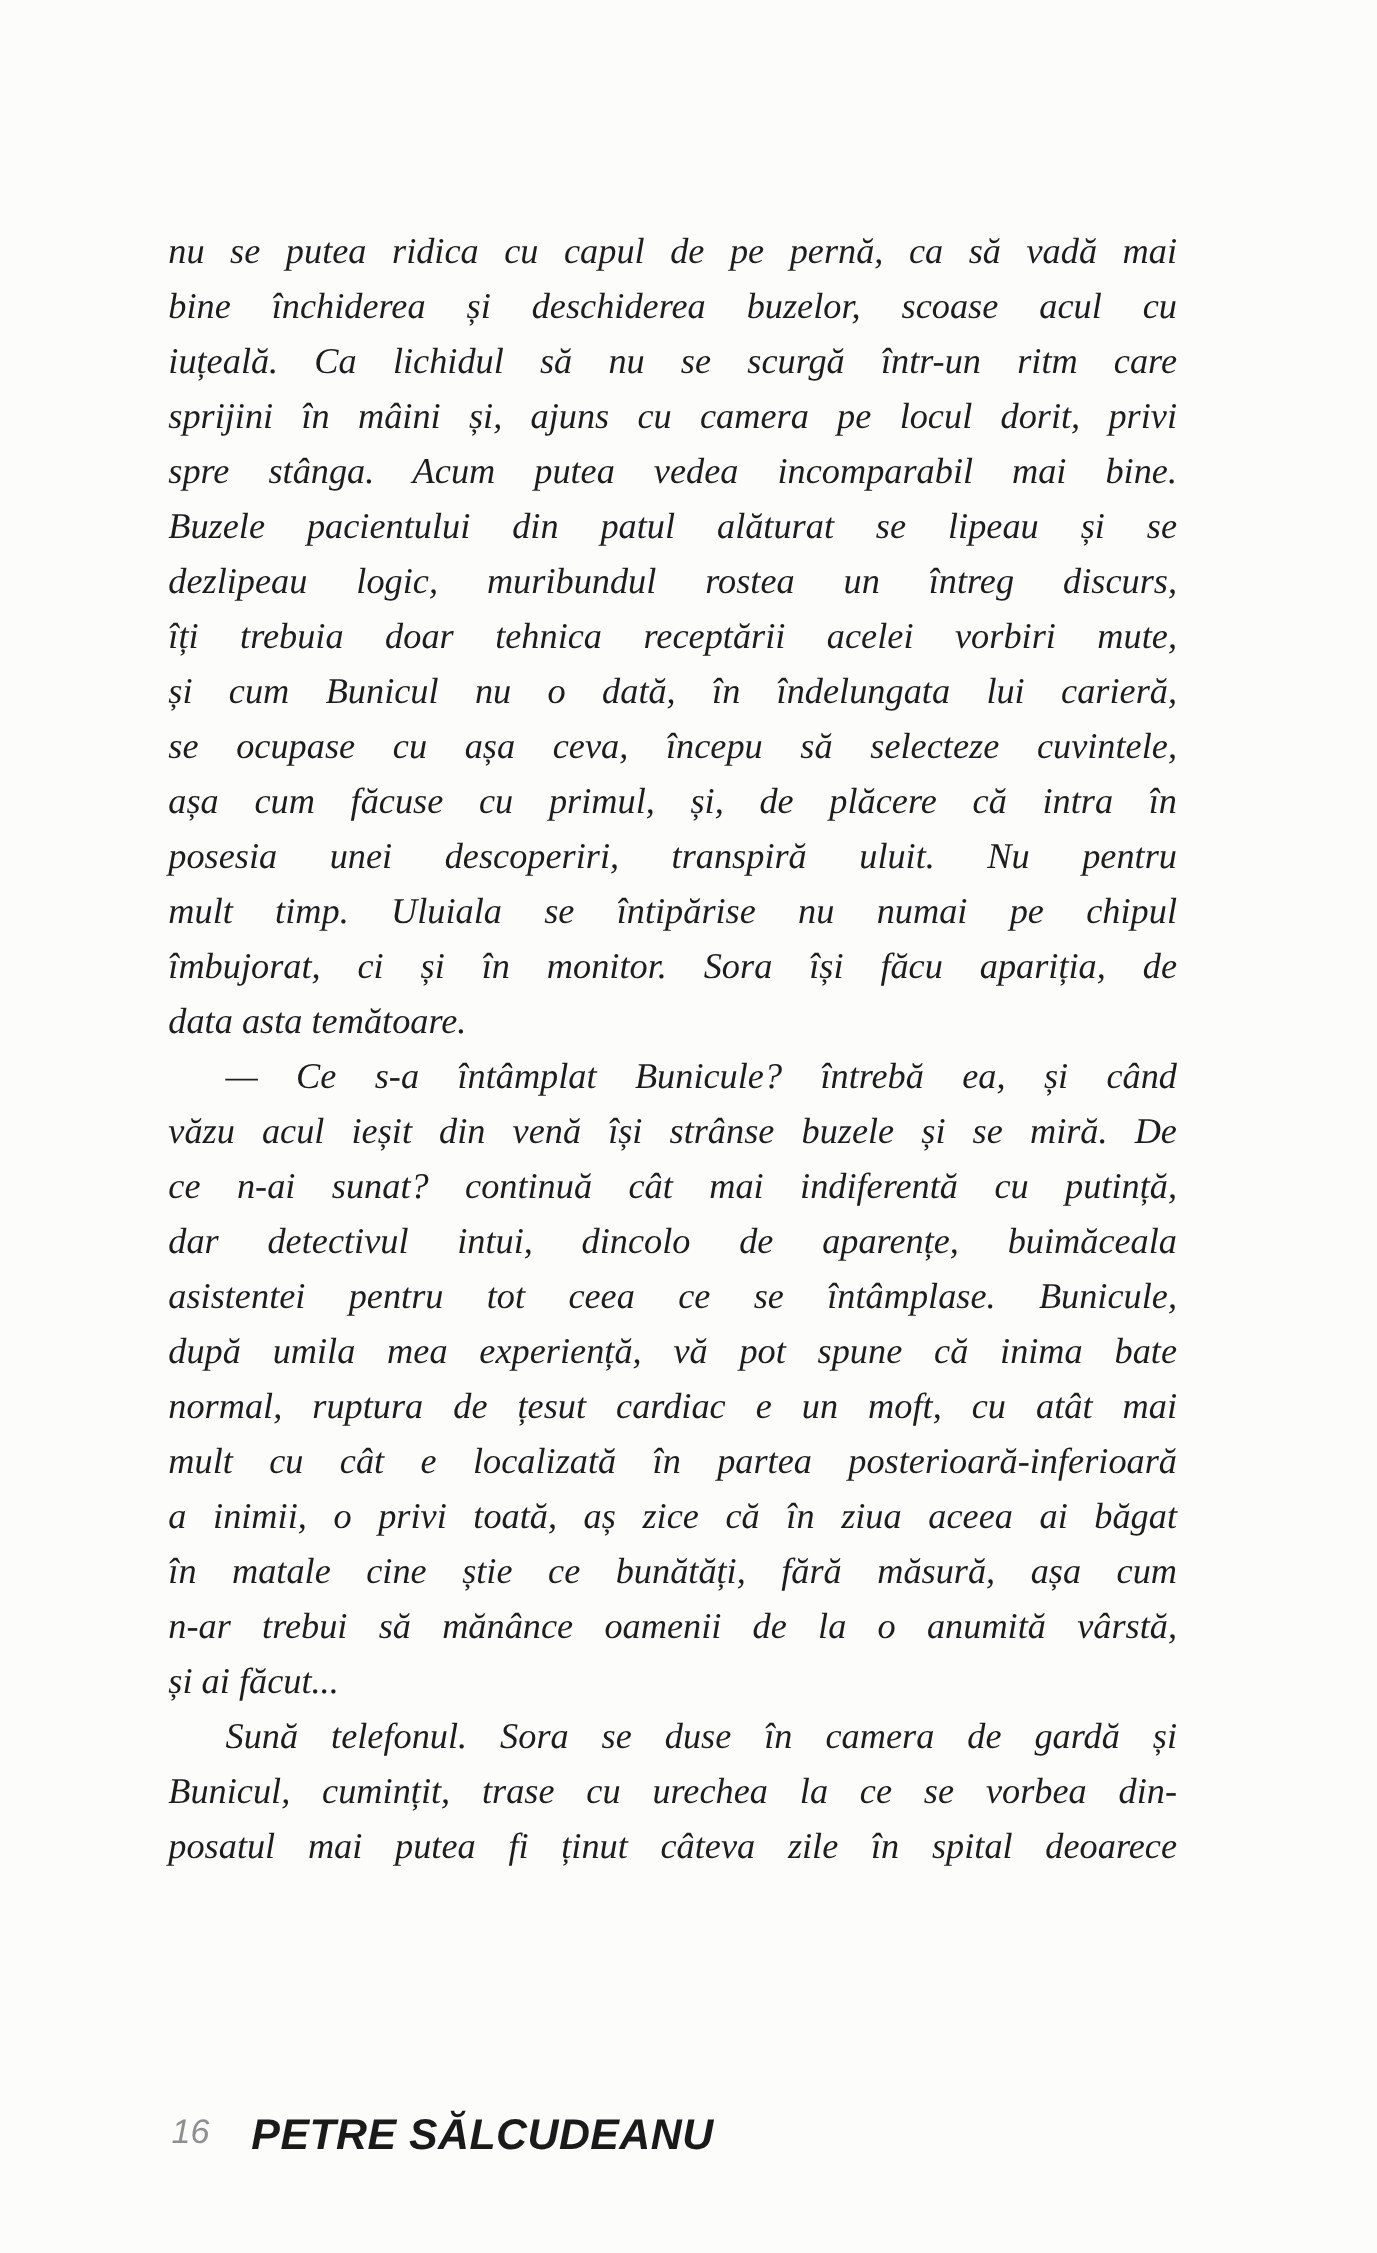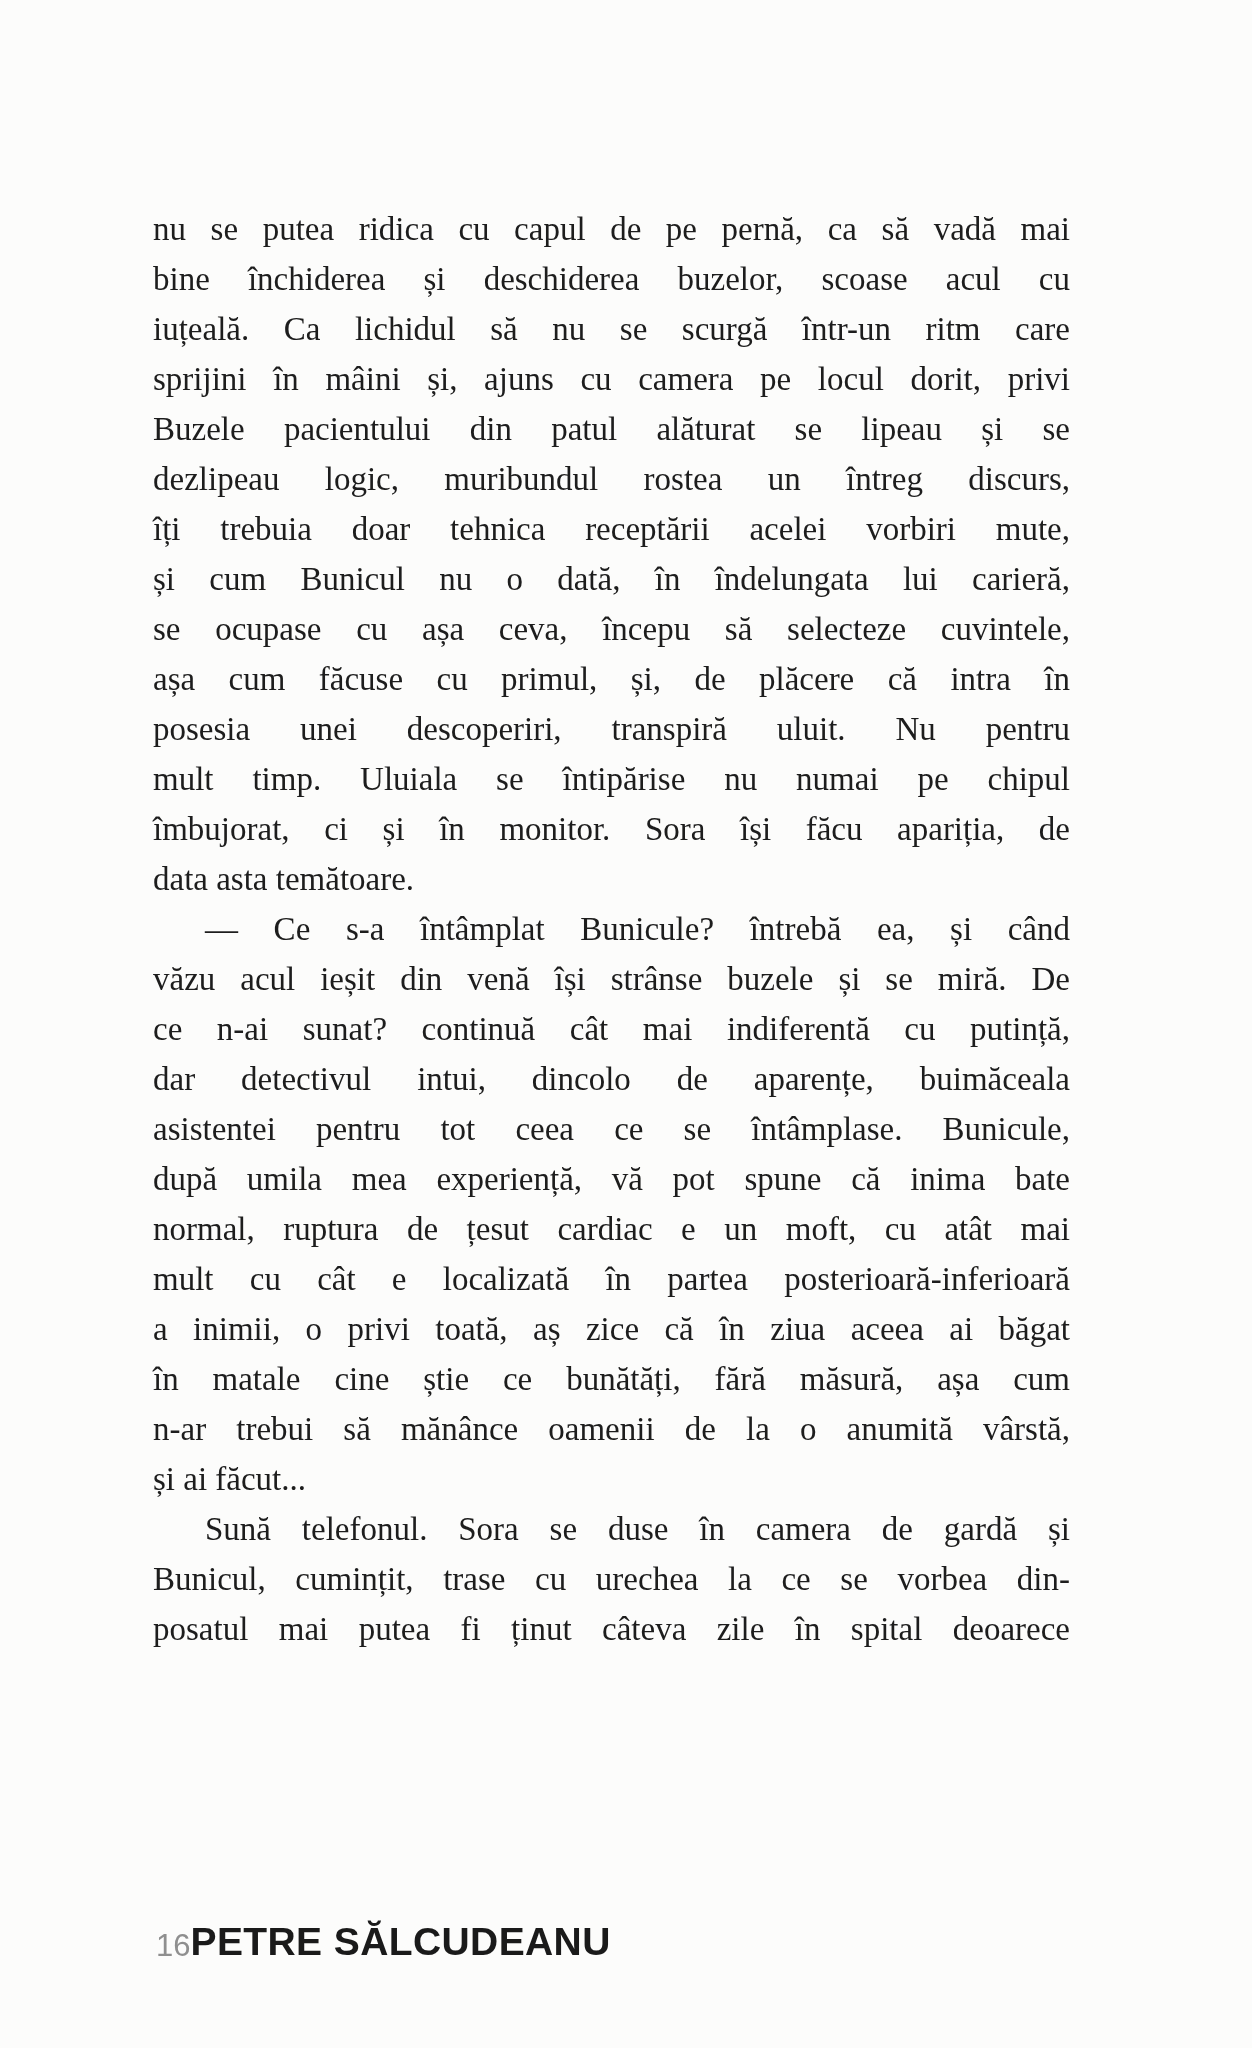--- a/index.html
+++ b/index.html
@@ -2,20 +2,21 @@
 <html style="--page-bg: #fcfcfb; --text: #1d1d1d; --page-number: #8f8f8f; --author: #1a1a1a;"><head>
 <meta charset="utf-8">
 <style>
   html, body { margin: 0; padding: 0; }
   .page {
     position: relative;
     width: 1252px;
     height: 2048px;
     background: var(--page-bg, #fcfcfb);
     overflow: hidden;
+    font-style: italic;
   }
   .text-block {
     position: absolute;
     left: 153px;
     top: 204px;
     width: 917px;
     font-family: "Liberation Serif", "DejaVu Serif", serif;
     font-size: 33px;
     color: var(--text, #1d1d1d);
   }
@@ -29,21 +30,22 @@
   .line.indent { text-indent: 52px; }
   .line.para-end {
     text-align-last: left;
     -moz-text-align-last: left;
   }
   .footer {
     position: absolute;
     left: 156px;
     top: 1920px;
     display: flex;
-    align-items: flex-end;
+    align-items: flex-start;
+    gap: 38px;
   }
   .pagenum {
     font-family: "Liberation Sans", "DejaVu Sans", sans-serif;
     font-size: 31px;
     font-weight: 300;
     color: var(--page-number, #8f8f8f);
   }
   .author {
     font-family: "Liberation Sans", "DejaVu Sans", sans-serif;
     font-size: 39px;
@@ -54,20 +56,21 @@
 </style>
 </head>
 <body>
 
 <div class="page">
   <div class="text-block">
     <div class="line" style="">nu se putea ridica cu capul de pe pernă, ca să vadă mai</div>
       <div class="line" style="">bine închiderea și deschiderea buzelor, scoase acul cu</div>
       <div class="line" style="">iuțeală. Ca lichidul să nu se scurgă într-un ritm care</div>
       <div class="line" style="">sprijini în mâini și, ajuns cu camera pe locul dorit, privi</div>
+      <div class="line" style="">spre stânga. Acum putea vedea incomparabil mai bine.</div>
       <div class="line" style="">Buzele pacientului din patul alăturat se lipeau și se</div>
       <div class="line" style="">dezlipeau logic, muribundul rostea un întreg discurs,</div>
       <div class="line" style="">îți trebuia doar tehnica receptării acelei vorbiri mute,</div>
       <div class="line" style="">și cum Bunicul nu o dată, în îndelungata lui carieră,</div>
       <div class="line" style="">se ocupase cu așa ceva, începu să selecteze cuvintele,</div>
       <div class="line" style="">așa cum făcuse cu primul, și, de plăcere că intra în</div>
       <div class="line" style="">posesia unei descoperiri, transpiră uluit. Nu pentru</div>
       <div class="line" style="">mult timp. Uluiala se întipărise nu numai pe chipul</div>
       <div class="line" style="">îmbujorat, ci și în monitor. Sora își făcu apariția, de</div>
       <div class="line para-end" style="">data asta temătoare.</div>

